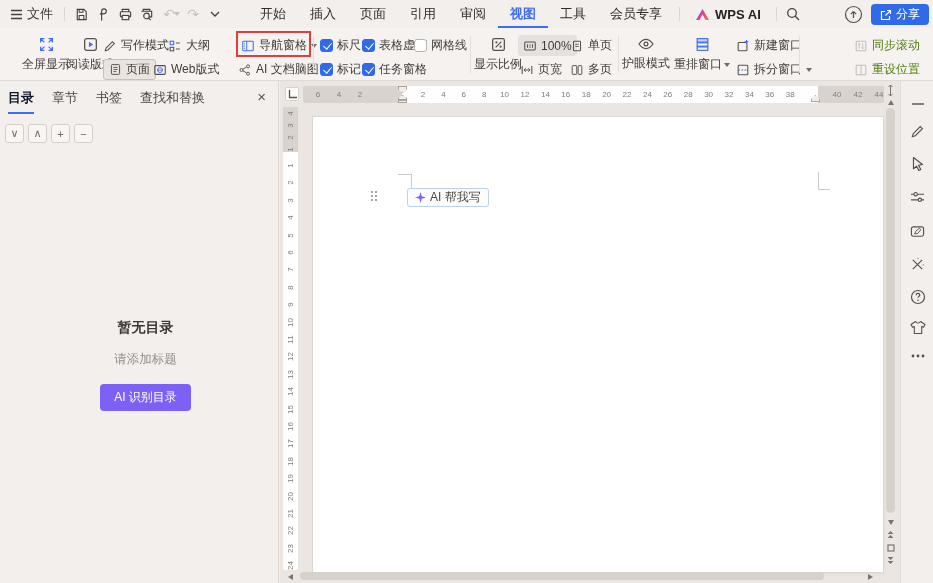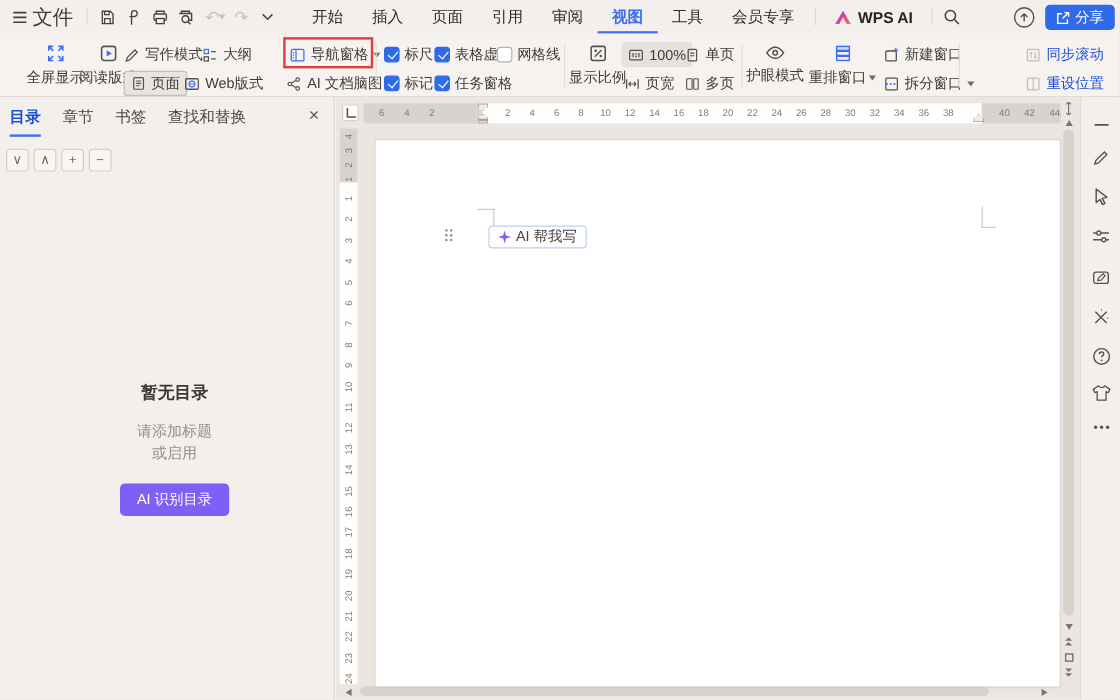--- a/index.html
+++ b/index.html
@@ -4,21 +4,21 @@
 <style>
   *{margin:0;padding:0;box-sizing:border-box;}
   html,body{width:933px;height:583px;overflow:hidden;}
   body{position:relative;font-family:"Liberation Sans","DejaVu Sans",sans-serif;background:#f3efec;color:#3f3b37;font-size:12px;}
   svg{display:block;}
 
   
   #titlebar{position:absolute;left:0;top:0;width:933px;height:28px;display:flex;align-items:center;padding:0 4px;}
   .tb-ic{width:22px;height:22px;display:flex;align-items:center;justify-content:center;border-radius:4px;cursor:default;}
   .tb-sep{width:1px;height:14px;background:#ddd7d2;margin:0 5px;}
-  #file-btn{display:flex;align-items:center;gap:4px;font-size:17px;padding:0 6px;height:24px;}
+  #file-btn{display:flex;align-items:center;gap:4px;font-size:13px;padding:0 6px;height:24px;}
   #tb-tabs{position:absolute;left:248px;top:0;height:28px;display:flex;align-items:stretch;gap:0;}
   .ttab{height:28px;line-height:27px;padding:0 12px;font-size:13px;color:#2e2b28;border-bottom:2px solid transparent;}
   .ttab.active{color:#3f6df5;border-bottom-color:#3f6df5;font-weight:bold;}
   #wps-ai-brand{display:flex;align-items:center;gap:5px;font-size:13px;color:#262320;padding:0 10px;font-weight:bold;}
   #tb-right{position:absolute;right:4px;top:4px;display:flex;align-items:center;gap:8px;}
   #share-btn{height:21px;background:#2f6be8;color:#fff;border-radius:4px;display:flex;align-items:center;gap:4px;padding:0 9px;font-size:12px;}
   .dis{color:#c6c1bc;}
 
   
   #ribbon{position:absolute;left:0;top:28px;width:933px;height:53px;background:#f6f2ef;border-bottom:1px solid #e0dad6;}
@@ -29,27 +29,27 @@
   .r1{top:7px;} .r2{top:31px;}
   .selbox{border:1px solid #c6c0ba;background:#eae4e0;padding:0 5px;}
   .selbg{background:#e7e1dd;padding:0 5px;}
   .vdiv{position:absolute;top:8px;height:37px;width:1px;background:#e4ded9;}
   #navpane-highlight{position:absolute;left:236px;top:3px;width:75px;height:26px;border:2px solid #e23c3c;pointer-events:none;}
   .caret{width:0;height:0;border-left:3.5px solid transparent;border-right:3.5px solid transparent;border-top:4px solid #6f6b66;display:inline-block;}
   .cbrow{cursor:default;}
   .cb{width:13px;height:13px;border-radius:3px;border:1px solid #b9b3ae;background:#fff;display:inline-block;position:relative;flex:none;}
   .on .cb{background:#2f6be8;border-color:#2f6be8;}
   .on .cb::after{content:"";position:absolute;left:3.5px;top:1.2px;width:4px;height:7px;border:solid #fff;border-width:0 1.6px 1.6px 0;transform:rotate(40deg);}
-  .disrow{color:#1d4ed8;align-items:center;}
+  .disrow{color:#4d7c0f;align-items:center;}
 
   
   #sidebar{position:absolute;left:0;top:81px;width:279px;height:502px;background:#f3efec;border-right:1px solid #ddd6d1;}
   #sb-tabs{position:absolute;left:8px;top:8px;display:flex;gap:18px;font-size:13px;color:#4a4641;}
   .sbtab{padding-bottom:5px;border-bottom:2px solid transparent;}
-  .sbtab.active{color:#1d4ed8;border-bottom-color:#3f6df5;font-weight:bold;}
+  .sbtab.active{color:#0f172a;border-bottom-color:#3f6df5;font-weight:bold;}
   #sb-close{position:absolute;right:12px;top:8px;font-size:15px;color:#5c5853;line-height:15px;}
   #sb-btns{position:absolute;left:5px;top:43px;display:flex;gap:4px;}
   .sb-btn{width:19px;height:19px;border:1px solid #d5cfca;border-radius:3px;background:#f8f5f2;color:#6e6a65;font-size:11px;display:flex;align-items:center;justify-content:center;}
   #sb-empty{position:absolute;left:0;top:238px;width:279px;text-align:center;padding-left:12px;}
   #sb-empty .t{font-size:14px;font-weight:bold;color:#3b3733;margin-bottom:13px;}
   #sb-empty .h{font-size:12.5px;color:#928e89;line-height:19px;}
   #ai-toc-btn{display:inline-block;margin-top:15px;background:#7d60f5;color:#fff;font-size:12px;padding:5px 14px;border-radius:4px;}
 
   
   #docarea{position:absolute;left:280px;top:81px;width:620px;height:502px;background:#ebe6e2;}
@@ -439,21 +439,20 @@
   <span id="sb-close">×</span>
   <div id="sb-btns">
     <span class="sb-btn">∨</span>
     <span class="sb-btn">∧</span>
     <span class="sb-btn">+</span>
     <span class="sb-btn">−</span>
   </div>
   <div id="sb-empty">
     <div class="t">暂无目录</div>
     <div class="h">请添加标题</div>
-    <div class="h">或启用</div>
     <span id="ai-toc-btn">AI 识别目录</span>
   </div>
 </div>
 
 <div id="docarea">
   <div id="tab-selector">
     <svg width="9" height="9" viewBox="0 0 9 9">
         <path d="M1.5 0v7.5H9" stroke="#55514c" stroke-width="1.3" fill="none"></path>
       </svg>
   </div>

